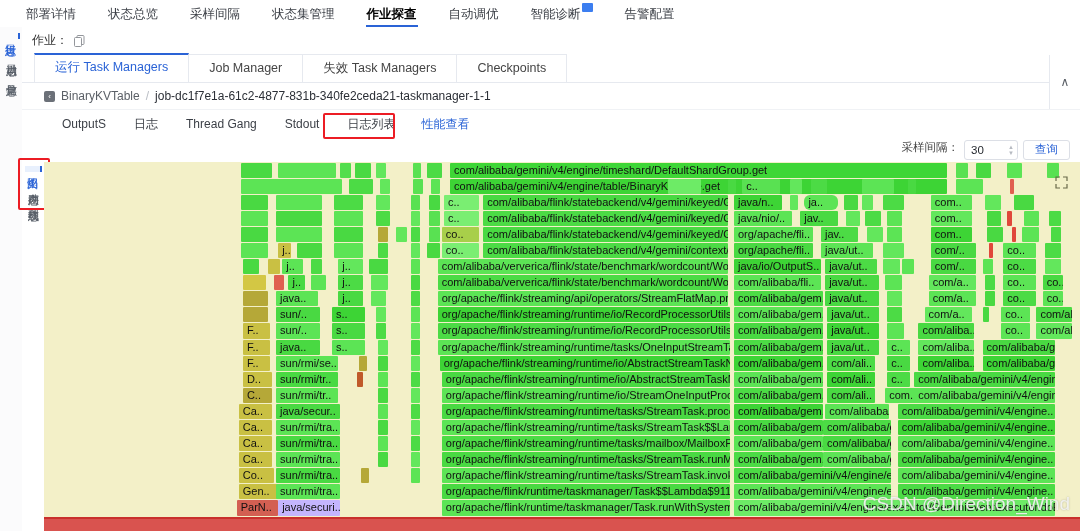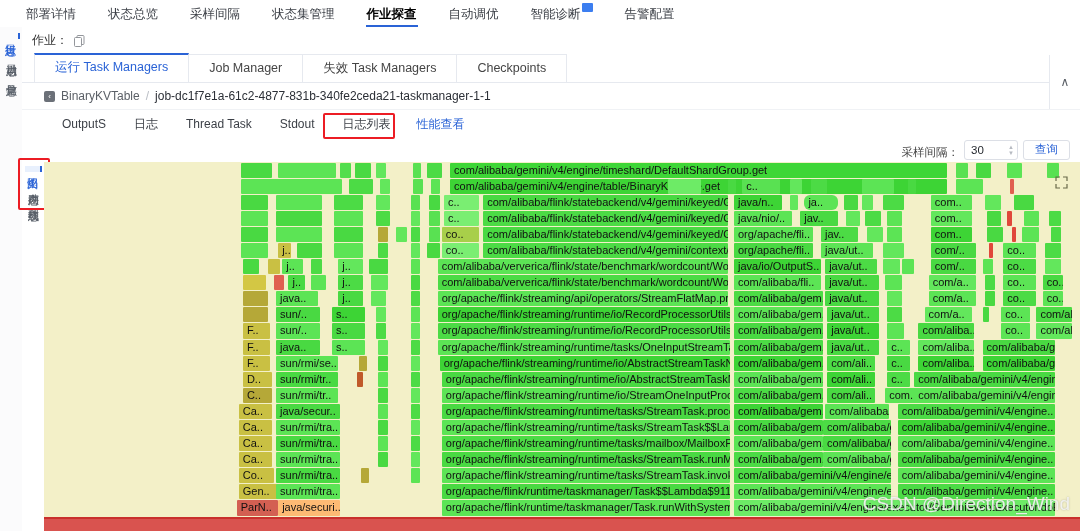--- a/index.html
+++ b/index.html
@@ -100,21 +100,21 @@
     height:24px;display:flex;align-items:center;padding-left:58px;position:relative;
   }
   .seg{display:flex;border:1px solid #dcdfe6;border-radius:3px;overflow:hidden;height:18px;}
   .seg div{
     padding:0 9px;font-size:11px;line-height:18px;background:#fff;color:#b9bdc4;
     border-right:1px solid #e6e9ef;cursor:pointer;white-space:nowrap;
   }
   .seg div:last-child{border-right:none;}
   .seg div.on{background:#2a63d6;color:#fff;font-weight:600;border-right-color:#2a63d6;}
   .rightctl{
-    position:absolute;right:10px;display:flex;align-items:flex-end;gap:5px;font-size:11.5px;color:#444;
+    position:absolute;right:10px;display:flex;align-items:flex-start;gap:5px;font-size:11.5px;color:#444;
   }
   .numbox{
     width:46px;height:18px;border:1px solid #dcdfe6;border-radius:3px;background:#fff;
     display:flex;align-items:center;padding-left:6px;font-size:11.5px;color:#1f2329;position:relative;
   }
   .spin{position:absolute;right:3px;top:0;height:18px;display:flex;flex-direction:column;justify-content:center;color:#b6bac1;font-size:6px;line-height:6px;}
   .qbtn{
     border:1px solid #dcdfe6;border-radius:3px;background:#fff;color:#2a63d6;
     font-size:11.5px;padding:0 11px;height:18px;line-height:17px;cursor:pointer;
   }
@@ -188,21 +188,21 @@
     <span class="crumbico">‹</span>
     <span class="crumb-link">BinaryKVTable</span>
     <span class="crumb-sep">/</span>
     <span class="crumb-cur">job-dc1f7e1a-61c2-4877-831b-340fe2ceda21-taskmanager-1-1</span>
     <span class="collapse-btn">∧</span>
   </div>
 
   <div class="innertabs">
     <div class="itab">OutputS</div>
     <div class="itab">日志</div>
-    <div class="itab">Thread Task</div>
+    <div class="itab">Thread Gang</div>
     <div class="itab">Stdout</div>
     <div class="itab">日志列表</div>
     <div class="itab active" style="padding:0 12px;">性能查看</div>
     <div class="redbox" style="left:301px;top:3px;width:68px;height:22px;"></div>
   </div>
 
   <div class="ftoolbar">
     <div class="rightctl">
       <span>采样间隔：</span>
       <span class="numbox">
@@ -513,21 +513,21 @@
       </div>
       <div class="frow">
         <div class="fr" style="left: 18.8%; width: 3.8%; background: rgb(201, 192, 67);">Gen..</div>
         <div class="fr" style="left: 22.4%; width: 6.2%; background: rgb(92, 228, 85);">sun/rmi/tra..</div>
         <div class="fr" style="left: 38.4%; width: 27.8%; background: rgb(73, 217, 66);">org/apache/flink/runtime/taskmanager/Task$$Lambda$911/701174141.run</div>
         <div class="fr" style="left: 66.6%; width: 15.2%; background: rgb(92, 228, 85);">com/alibaba/gemini/v4/engine/exe..</div>
         <div class="fr" style="left: 82.4%; width: 15.2%; background: rgb(76, 219, 69);">com/alibaba/gemini/v4/engine..</div>
       </div>
       <div class="frow">
         <div class="fr" style="left: 18.6%; width: 4%; background: rgb(211, 95, 82);">ParN..</div>
-        <div class="fr" style="left: 22.6%; width: 6%; background: #fdba74;">java/securi..</div>
+        <div class="fr" style="left: 22.6%; width: 6%; background: #c4b5fd;">java/securi..</div>
         <div class="fr" style="left: 38.4%; width: 27.8%; background: rgb(92, 228, 85);">org/apache/flink/runtime/taskmanager/Task.runWithSystemExitMonitoring</div>
         <div class="fr" style="left: 66.6%; width: 31%; background: rgb(109, 235, 102);">com/alibaba/gemini/v4/engine/executor/GeminiEventExecutor.doEv..</div>
       </div>
       <div class="frow">
         <div class="fr" style="left: 18.6%; width: 4.2%; background: rgb(201, 192, 67);">Gang..</div>
         <div class="fr" style="left: 22.2%; width: 0.6%; background: rgb(181, 67, 47);"></div>
         <div class="fr" style="left: 23%; width: 5.6%; background: rgb(73, 217, 66);">sun/rmi/tra..</div>
         <div class="fr" style="left: 38.4%; width: 27.8%; background: rgb(76, 219, 69);">org/apache/flink/runtime/taskmanager/Task.restoreAndInvoke</div>
         <div class="fr" style="left: 66.6%; width: 31%; background: rgb(73, 217, 66);">com/alibaba/gemini/v4/engine/executor/GeminiEventExecutor.run</div>
       </div>

